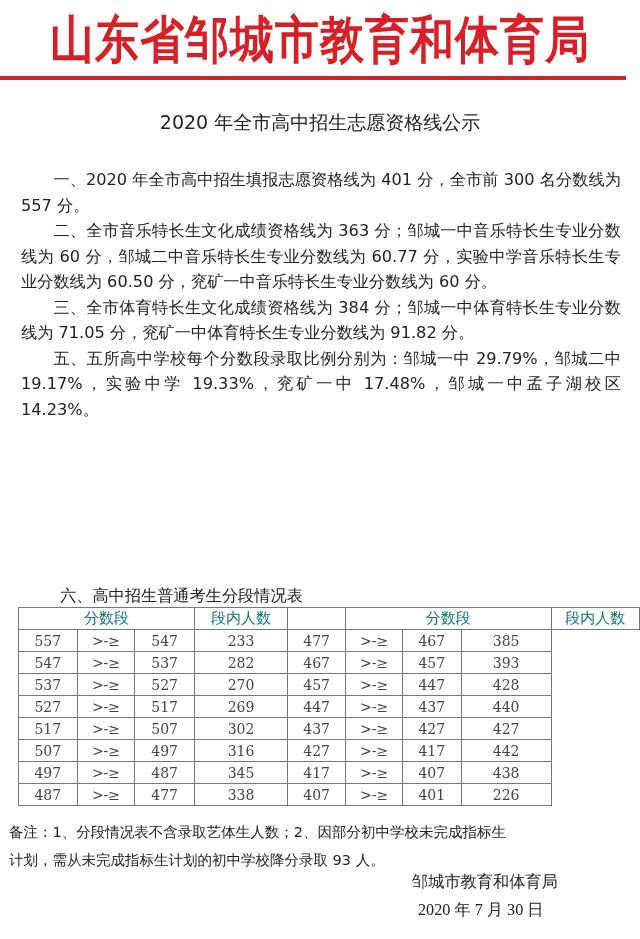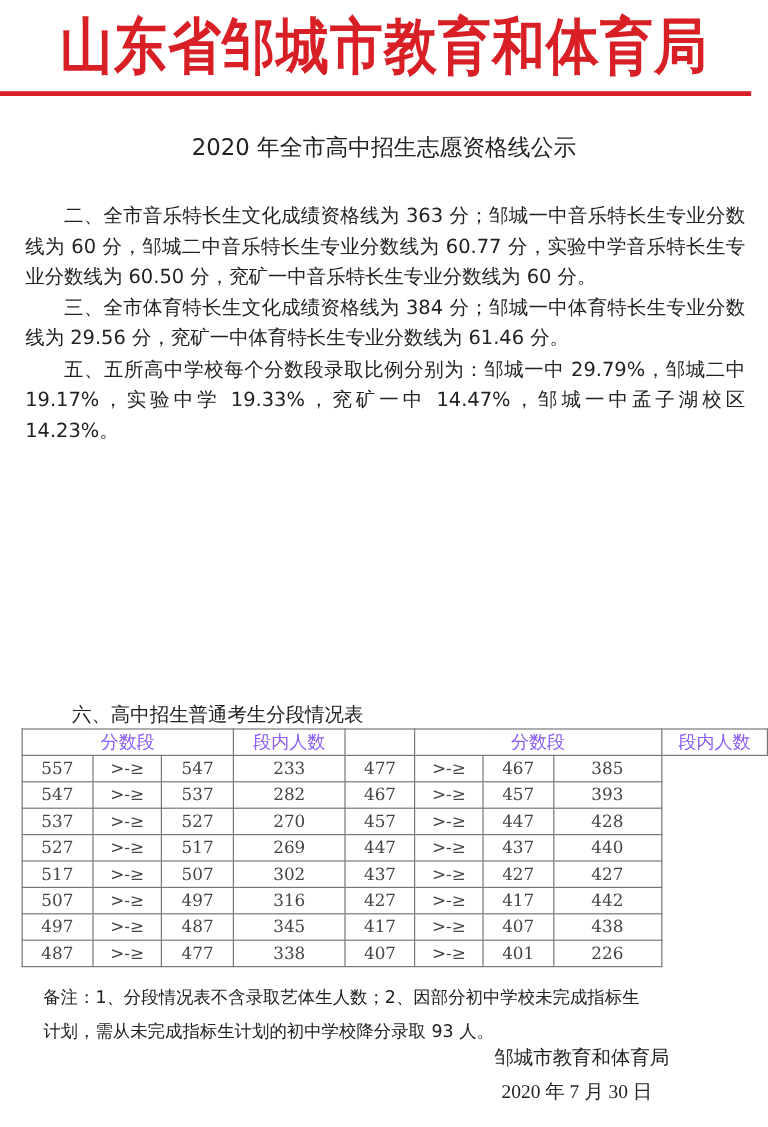--- a/index.html
+++ b/index.html
@@ -37,45 +37,46 @@
       border-collapse: collapse;
       font-family: "DejaVu Serif", "Liberation Serif", serif;
       font-size: 14px; color: #444;
     }
     table.score-table td, table.score-table th {
       border: 1px solid #777; height: 21px; padding: 0;
       text-align: center; font-weight: normal;
     }
     table.score-table th {
       font-family: "DejaVu Sans", "Liberation Sans", sans-serif;
-      font-size: 15px; color: #8b5cf6;
+      font-size: 15px; color: #0f766e;
     }
     .c1 { width: 63px; } .c2 { width: 64px; } .c3 { width: 64px; } .c4 { width: 104px; }
     .gap { width: 13px; }
     .d1 { width: 62px; } .d2 { width: 63px; } .d3 { width: 63px; } .d4 { width: 100px; }
     .notes {
-      position: absolute; left: 36px; top: 818px; width: 600px;
+      position: absolute; left: 9px; top: 818px; width: 600px;
       font-size: 14.5px; line-height: 28px; color: #222;
     }
     .notes p { margin: 0; }
     .sig-org { position: absolute; left: 412px; top: 871px; font-size: 16.2px; color: #222; }
     .sig-date { position: absolute; left: 418px; top: 899px; font-size: 16.2px; color: #222; font-family: Liberation Serif, serif; }
   </style>
 </head>
 <body>
 
 <div class="masthead">山东省邹城市教育和体育局</div>
 <div class="red-rule"></div>
 
 <div class="doc-title">2020 年全市高中招生志愿资格线公示</div>
 
 <div class="body-text">
+  <p>一、2020 年全市高中招生填报志愿资格线为 401 分，全市前 300 名分数线为 557 分。</p>
   <p>二、全市音乐特长生文化成绩资格线为 363 分；邹城一中音乐特长生专业分数线为 60 分，邹城二中音乐特长生专业分数线为 60.77 分，实验中学音乐特长生专业分数线为 60.50 分，兖矿一中音乐特长生专业分数线为 60 分。</p>
-  <p>三、全市体育特长生文化成绩资格线为 384 分；邹城一中体育特长生专业分数线为 29.56 分，兖矿一中体育特长生专业分数线为 61.46 分。</p>
-  <p>五、五所高中学校每个分数段录取比例分别为：邹城一中 29.79%，邹城二中 19.17%，实验中学 19.33%，兖矿一中 14.47%，邹城一中孟子湖校区 14.23%。</p>
+  <p>三、全市体育特长生文化成绩资格线为 384 分；邹城一中体育特长生专业分数线为 71.05 分，兖矿一中体育特长生专业分数线为 91.82 分。</p>
+  <p>五、五所高中学校每个分数段录取比例分别为：邹城一中 29.79%，邹城二中 19.17%，实验中学 19.33%，兖矿一中 17.48%，邹城一中孟子湖校区 14.23%。</p>
 </div>
 
 <div class="table-caption">六、高中招生普通考生分段情况表</div>
 
 <table class="score-table">
   <thead>
     <tr>
       <th colspan="3" class="c1">分数段</th>
       <th class="c4">段内人数</th>
       <th class="gap" rowspan="9"></th>

